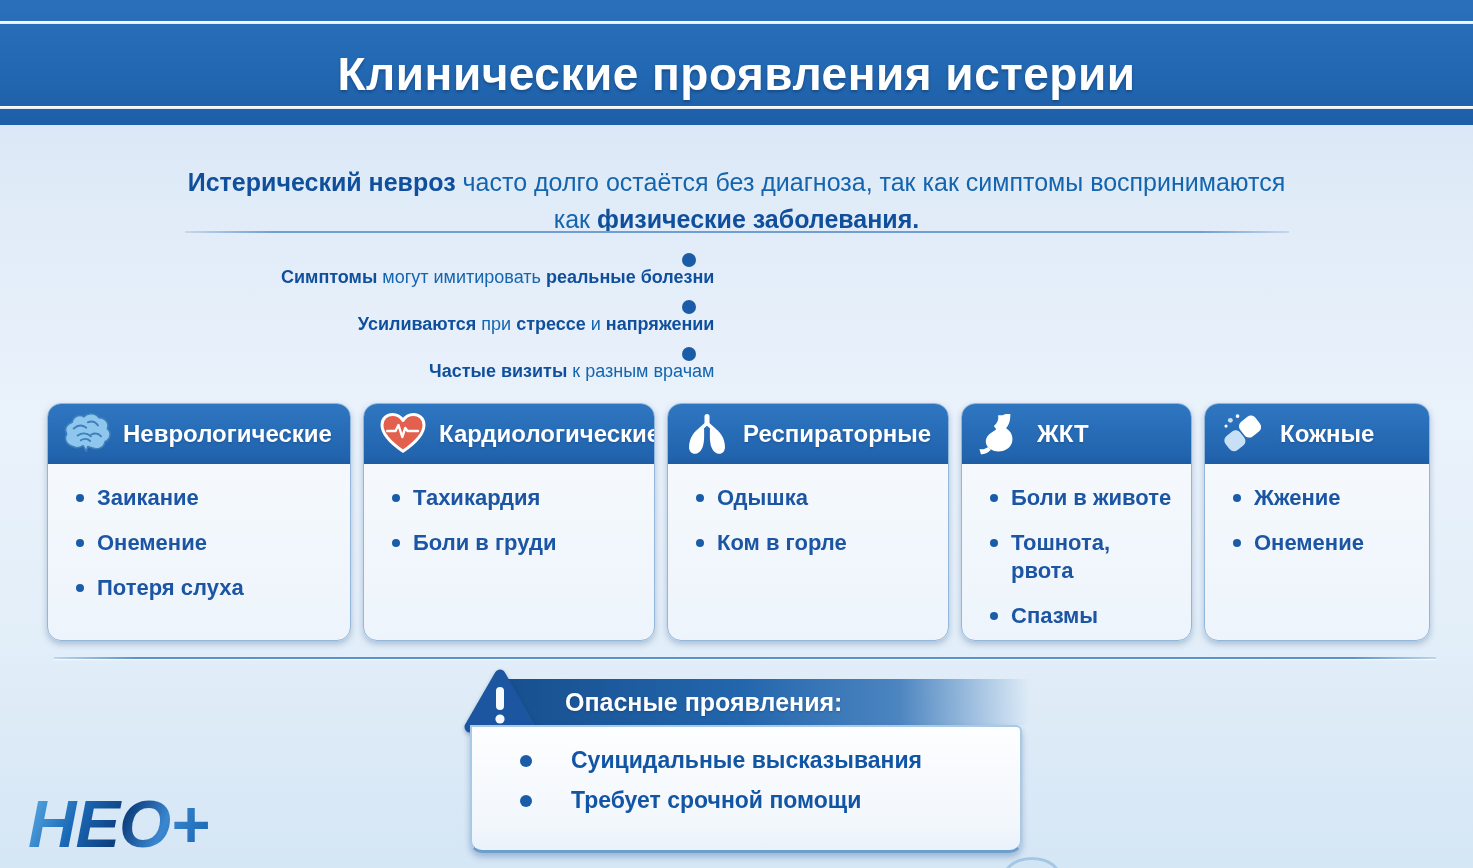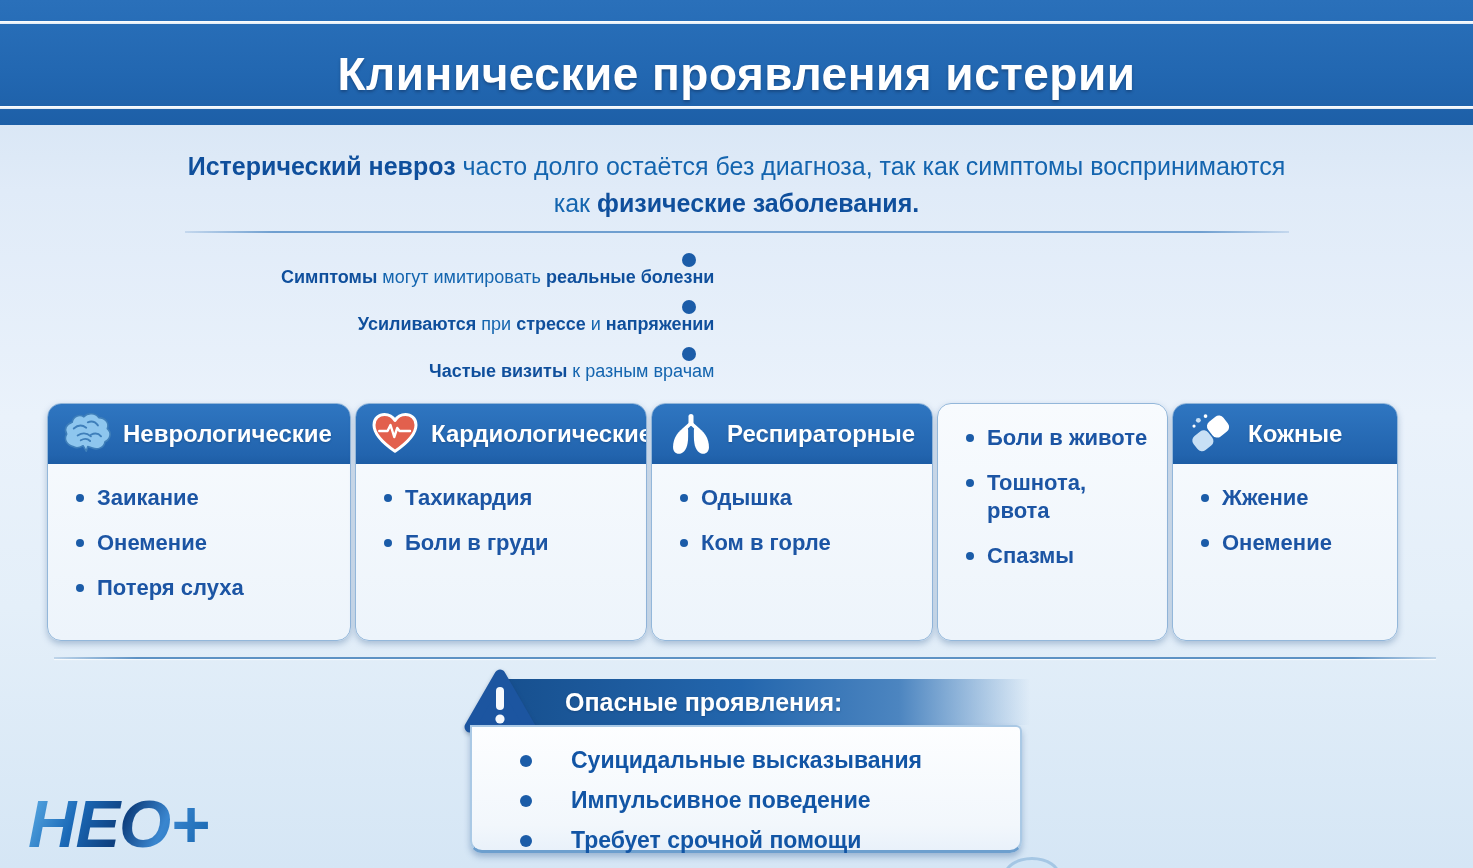--- a/index.html
+++ b/index.html
@@ -21,21 +21,21 @@
     background:linear-gradient(180deg,#ffffff 0%,#dfeaf5 100%); }
   .banner-line.top{ top:21px; }
   .banner-line.bottom{ bottom:16px; }
   .banner h1{
     font-size:46px; font-weight:bold; color:#ffffff; letter-spacing:.5px;
     margin-top:22px; text-shadow:0 2px 3px rgba(15,45,85,.45);text-align:center;
   }
 
   
   .intro{
-    position:absolute; top:148px; left:0; right:0;
+    position:absolute; top:164px; left:0; right:0;
     text-align:center; font-size:25px; line-height:37px; color:#1465af;
   }
   .intro b{ color:#0f4f9c; }
 
   .intro-divider{
     position:absolute; top:231px; left:185px; width:1104px; height:2px;
     background:linear-gradient(90deg,rgba(110,155,205,.25),#6f9fd0 8%,#6f9fd0 92%,rgba(110,155,205,.25));
   }
 
   
@@ -46,21 +46,21 @@
   }
   .key-points .dot{
     width:14px; height:14px; border-radius:50%; background:#1b5ca8;
     margin-right:18px; flex:0 0 auto;
   }
   .key-points b{ color:#0f4f9c; }
 
   
   .cards{
     position:absolute; top:403px; left:47px; width:1386px; height:238px;
-    display:flex; gap:4px;
+    display:flex; gap:12px;
   }
   .card{
     border-radius:14px; border:1px solid #93b7da; overflow:hidden;
     background:linear-gradient(180deg,#f8fbfe 0%,#edf4fb 100%);
     box-shadow:0 3px 6px rgba(60,100,150,.35);
     display:flex; flex-direction:column;
   }
   .card-head{
     height:60px; flex:0 0 auto; display:flex; align-items:center;
     background:linear-gradient(180deg,#2f76c1 0%,#2264ae 85%,#1d5da5 100%);
@@ -235,20 +235,30 @@
             <span>Одышка</span>
           </li>
         <li>
             <span class="dot"></span>
             <span>Ком в горле</span>
           </li>
       </ul>
     </div>
 
     <div class="card" style="width:231px">
+      <div class="card-head">
+        <span class="icon">
+          <svg viewBox="0 0 64 60" width="46" height="44">
+            <path d="M39 2 c4 0 6 0 6 0 c0 8 -1 14 -6 20 c7 4 11 12 8 21 c-4 11 -20 15 -30 8 c-9 -6 -8 -17 2 -23 c7 -4 12 -9 13 -17 c1 -5 3 -9 7 -9 z" fill="#ffffff"></path>
+            <path d="M28 4 c1 6 -1 11 -6 15 l6 8 c7 -6 9 -13 8 -23 z" fill="#ffffff"></path>
+            <path d="M14 48 c-4 3 -8 4 -12 3 l2 7 c5 1 10 -2 14 -6 z" fill="#ffffff"></path>
+          </svg>
+        </span>
+        <span class="label">ЖКТ</span>
+      </div>
       <ul class="card-items">
         <li>
             <span class="dot"></span>
             <span>Боли в животе</span>
           </li>
         <li>
             <span class="dot"></span>
             <span>Тошнота, рвота</span>
           </li>
         <li>
@@ -299,24 +309,20 @@
       </svg>
     </span>
     <div class="warning-body">
       <ul class="warning-items">
         <li>
             <span class="dot"></span>
             <span>Суицидальные высказывания</span>
           </li>
         <li>
             <span class="dot"></span>
-            <span>Импульсивное поведение</span>
-          </li>
-        <li>
-            <span class="dot"></span>
             <span>Требует срочной помощи</span>
           </li>
       </ul>
     </div>
   </div>
 
   <div class="logo">НЕО+</div>
 
   <div class="bottom-arc"></div>
 

